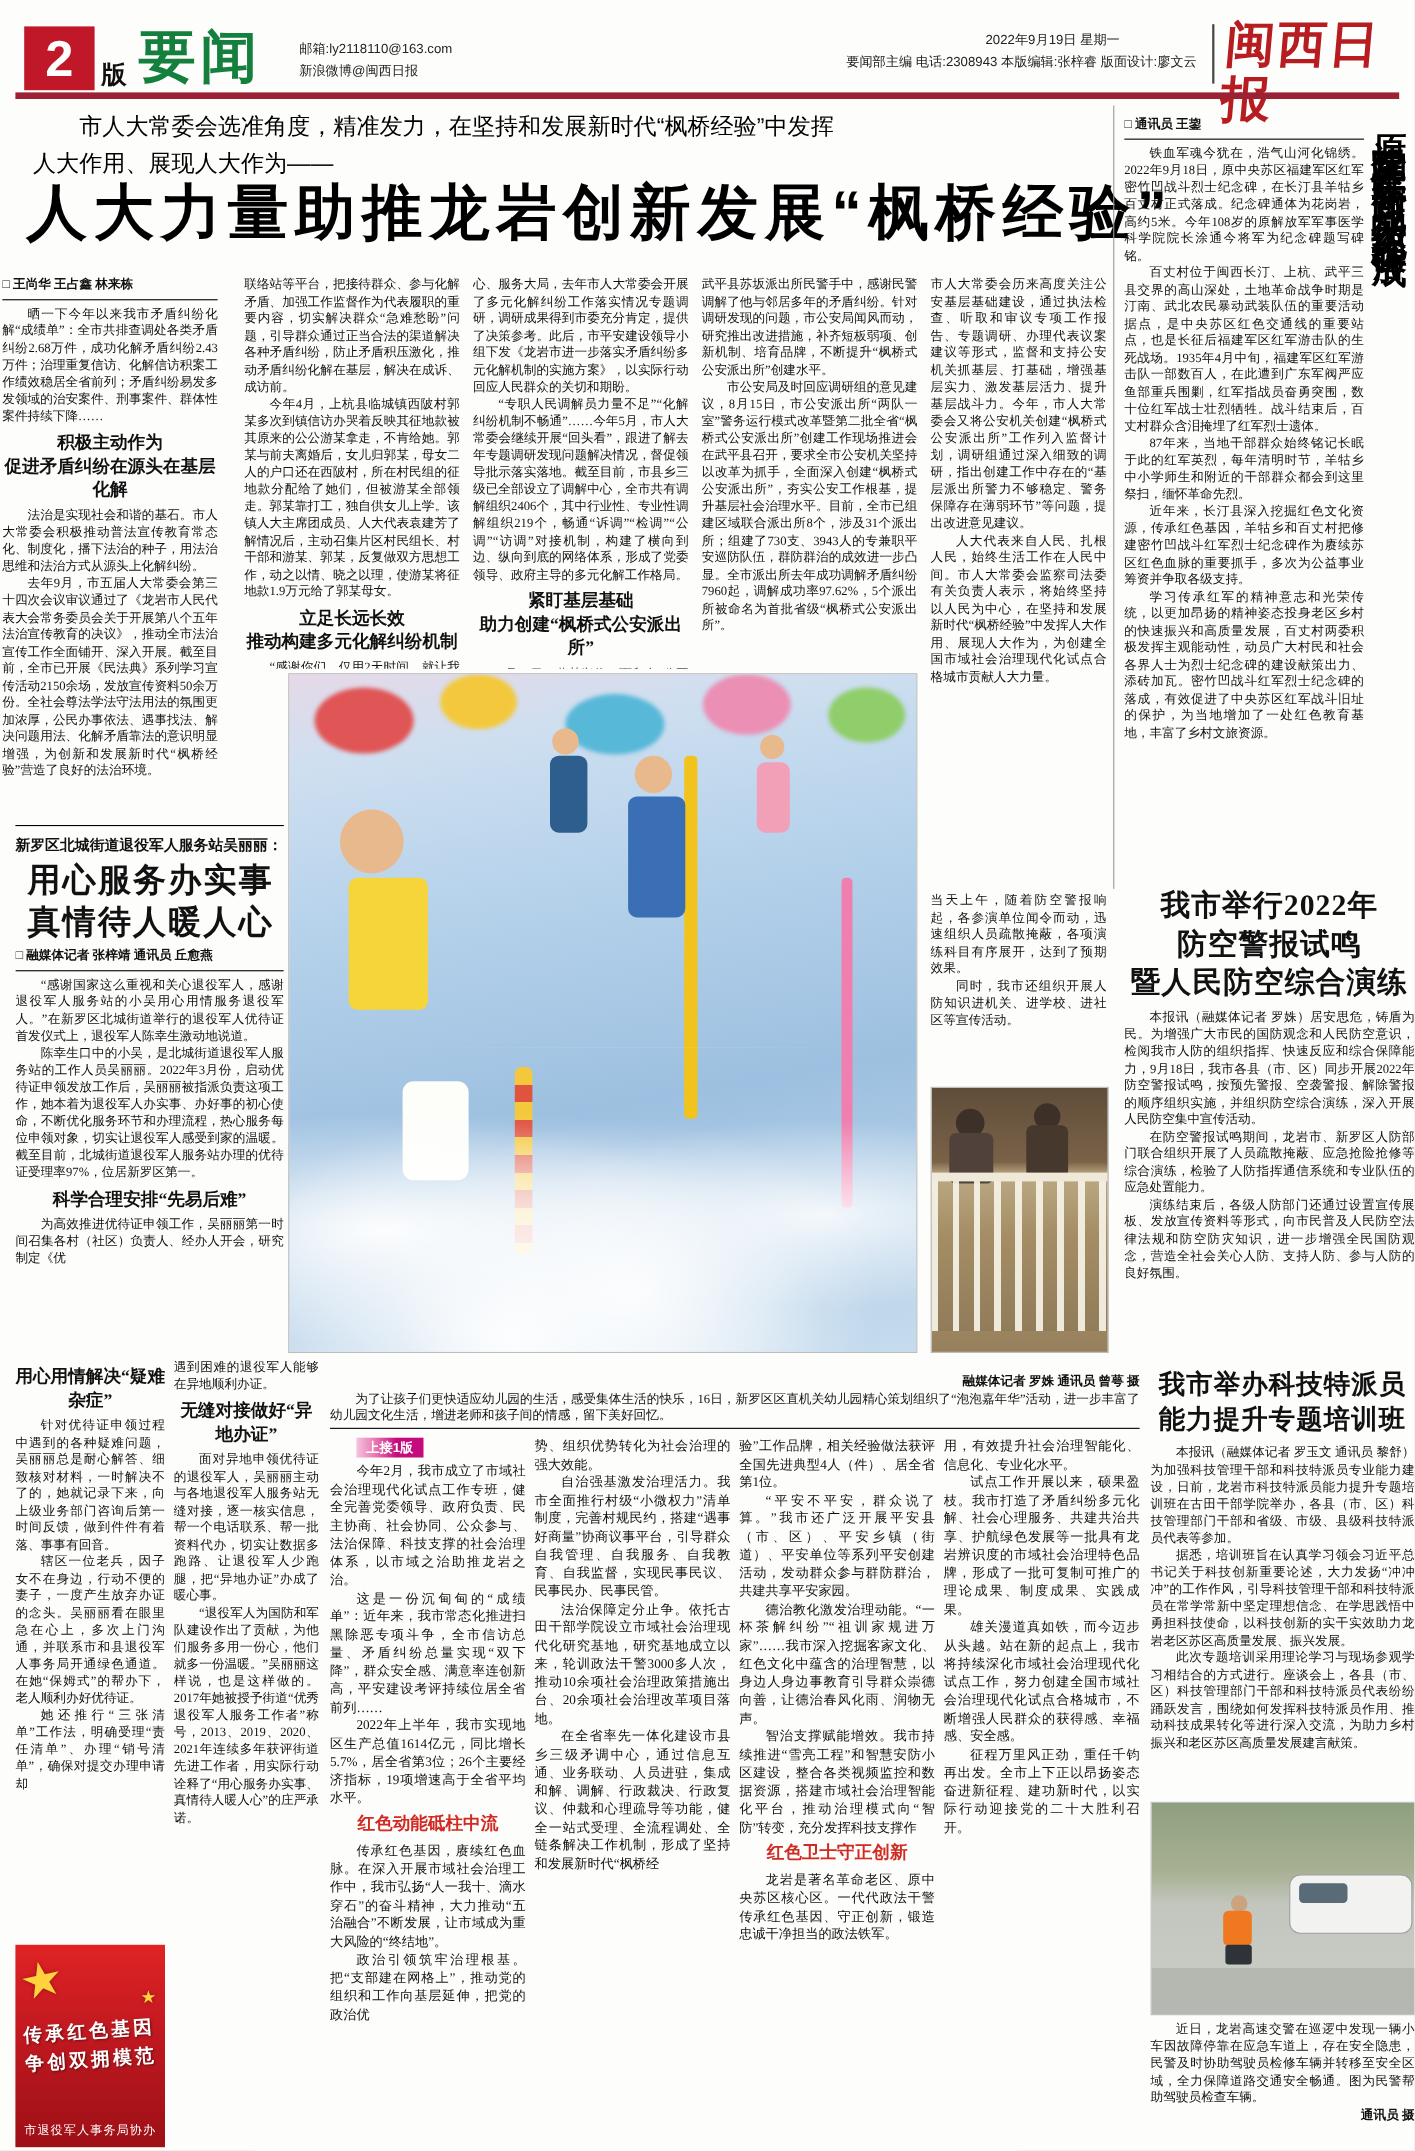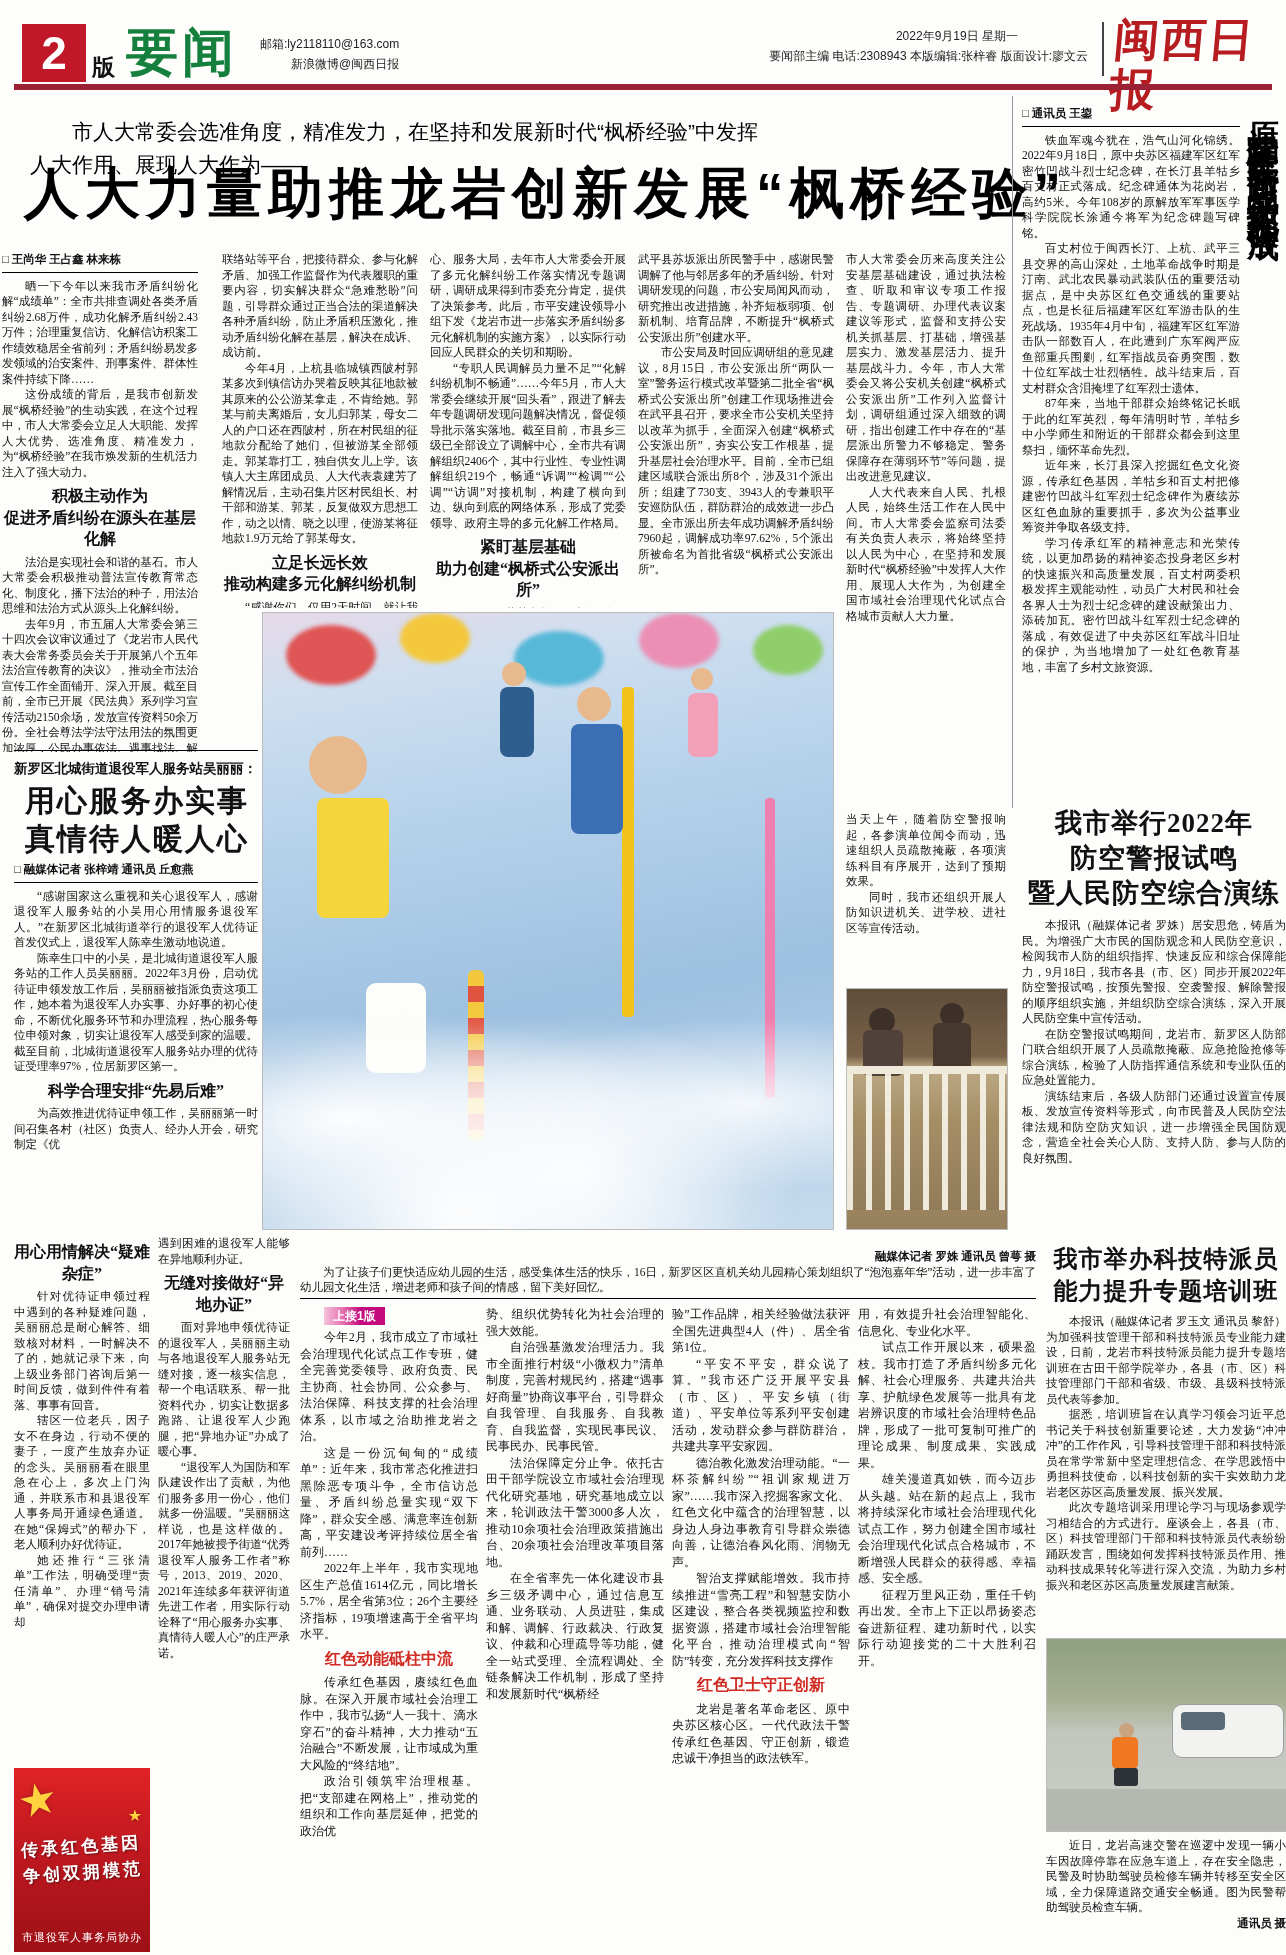--- a/index.html
+++ b/index.html
@@ -9,21 +9,21 @@
   .abs{position:absolute;}
   
   .pagenum-box{background:#c01828;color:#fff;display:flex;align-items:center;justify-content:center;
                font:900 46px/1 "Liberation Sans","DejaVu Sans",sans-serif;}
   .section-word{color:#15803d;font:900 52px/1 "Liberation Sans","DejaVu Sans",sans-serif;letter-spacing:4px;}
   .hdr-small{font:12px/1.7 "Liberation Sans","DejaVu Sans",sans-serif;color:#222;}
   .masthead{color:#b61c20;font:900 45px/1.1 "Liberation Serif","DejaVu Serif",serif;letter-spacing:2px;transform:skewX(-5deg);}
   .hdr-rule{background:#9b2135;}
   
   .kicker{font:500 21px/1.55 "Liberation Sans","DejaVu Sans",sans-serif;color:#000;}
-  .kicker div:first-child{text-indent:2em;margin-top:16px;}
+  .kicker div:first-child{text-indent:2em;}
   .lead-headline{font:900 55px/1 "Liberation Sans","DejaVu Sans",sans-serif;letter-spacing:6px;white-space:nowrap;color:#000;}
   
   .flow{font-size:11.5px;line-height:15.5px;text-align:justify;overflow:hidden;}
   .flow p{margin:0;text-indent:2em;}
   .flow p.ni{text-indent:0;}
   .flow .byline{font-weight:700;border-bottom:1.5px solid #000;padding-bottom:4px;margin-bottom:6px;}
   .flow .sub{font-weight:700;font-size:16px;line-height:1.35;text-align:center;margin:5px 0;}
   .flow .sub.red{color:#d02a22;}
   .flow .tag{display:inline-block;background:linear-gradient(90deg,#f6c3dc,#e672b0 30%,#c40b7d 60%);color:#fff;
              font:700 12px/1 "Liberation Sans","DejaVu Sans",sans-serif;padding:3px 9px;margin:1px 0 4px 2em;}
@@ -63,42 +63,41 @@
 </head>
 <body>
 
 <div id="page">
 
   <div class="abs pagenum-box" style="left:22px;top:24px;width:64px;height:58px;">
     <span>2</span>
   </div>
   <div class="abs" style="left:92px;top:56px;font:700 23px/1 'Liberation Serif',serif;">版</div>
   <div class="abs section-word" style="left:126px;top:26px;">要闻</div>
-  <div class="abs hdr-small" style="left:260px;top:34px;text-align:right;">
+  <div class="abs hdr-small" style="left:272px;top:34px;">
     <div>邮箱:ly2118110@163.com</div>
     <div>新浪微博@闽西日报</div>
   </div>
   <div class="abs hdr-small" style="left:540px;top:26px;width:548px;text-align:right;">
     <div style="padding-right:70px;">2022年9月19日  星期一</div>
     <div>要闻部主编  电话:2308943  本版编辑:张梓睿  版面设计:廖文云</div>
   </div>
   <div class="abs vrule" style="left:1102px;top:22px;width:2px;height:54px;background:#444;"></div>
   <div class="abs masthead" style="left:1112px;top:16px;">闽西日报</div>
   <div class="abs hdr-rule" style="left:14px;top:84px;width:1258px;height:6px;"></div>
 
   <div class="abs kicker" style="left:30px;top:100px;width:980px;">
       <div>市人大常委会选准角度，精准发力，在坚持和发展新时代“枫桥经验”中发挥</div>
       <div>人大作用、展现人大作为——</div>
     </div>
   <div class="abs lead-headline" style="left:24px;top:166px;width:1000px;">人大力量助推龙岩创新发展“枫桥经验”</div>
 
   <div class="abs flow" style="left:2px;top:252px;width:196px;height:500px;">
       <div class="byline">□ 王尚华 王占鑫 林来栋</div>
       <p>晒一下今年以来我市矛盾纠纷化解“成绩单”：全市共排查调处各类矛盾纠纷2.68万件，成功化解矛盾纠纷2.43万件；治理重复信访、化解信访积案工作绩效稳居全省前列；矛盾纠纷易发多发领域的治安案件、刑事案件、群体性案件持续下降……</p>
-      <p>这份成绩的背后，是我市创新发展“枫桥经验”的生动实践，在这个过程中，市人大常委会立足人大职能、发挥人大优势、选准角度、精准发力，为“枫桥经验”在我市焕发新的生机活力注入了强大动力。</p>
       <div class="sub">
         <div>积极主动作为</div>
         <div>促进矛盾纠纷在源头在基层化解</div>
       </div>
       <p>法治是实现社会和谐的基石。市人大常委会积极推动普法宣传教育常态化、制度化，播下法治的种子，用法治思维和法治方式从源头上化解纠纷。</p>
       <p>去年9月，市五届人大常委会第三十四次会议审议通过了《龙岩市人民代表大会常务委员会关于开展第八个五年法治宣传教育的决议》，推动全市法治宣传工作全面铺开、深入开展。截至目前，全市已开展《民法典》系列学习宣传活动2150余场，发放宣传资料50余万份。全社会尊法学法守法用法的氛围更加浓厚，公民办事依法、遇事找法、解决问题用法、化解矛盾靠法的意识明显增强，为创新和发展新时代“枫桥经验”营造了良好的法治环境。</p>
     </div>
   <div class="abs flow" style="left:222px;top:252px;width:196px;height:356px;">
       <p class="ni">联络站等平台，把接待群众、参与化解矛盾、加强工作监督作为代表履职的重要内容，切实解决群众“急难愁盼”问题，引导群众通过正当合法的渠道解决各种矛盾纠纷，防止矛盾积压激化，推动矛盾纠纷化解在基层，解决在成诉、成访前。</p>
       <p>今年4月，上杭县临城镇西陂村郭某多次到镇信访办哭着反映其征地款被其原来的公公游某拿走，不肯给她。郭某与前夫离婚后，女儿归郭某，母女二人的户口还在西陂村，所在村民组的征地款分配给了她们，但被游某全部领走。郭某靠打工，独自供女儿上学。该镇人大主席团成员、人大代表袁建芳了解情况后，主动召集片区村民组长、村干部和游某、郭某，反复做双方思想工作，动之以情、晓之以理，使游某将征地款1.9万元给了郭某母女。</p>

